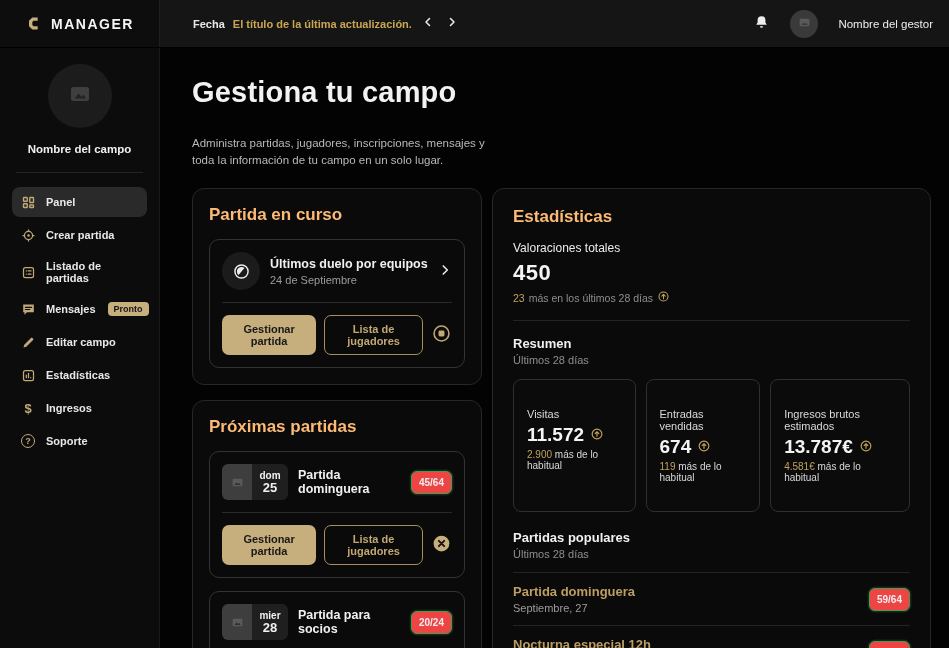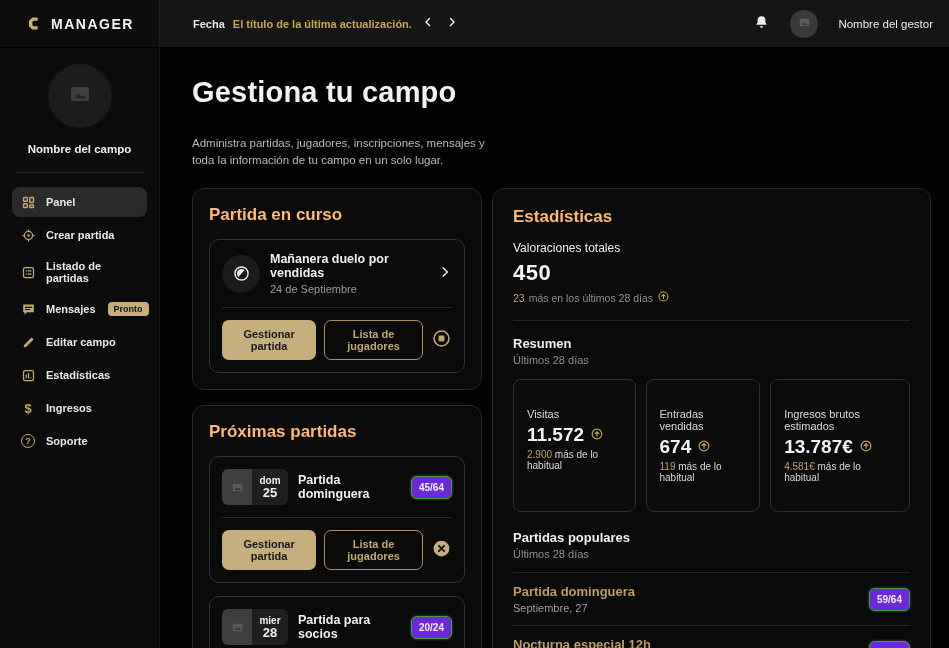--- a/index.html
+++ b/index.html
@@ -53,21 +53,21 @@
   .btn-row { display:flex; align-items:center; gap:8px; }
   .btn-primary { background:#C6AE7D; color:#181818; font-size:11px; font-weight:bold; padding:8px 13px; border-radius:7px; border:none; cursor:pointer; font-family:inherit; }
   .btn-outline { background:transparent; color:#C2A873; border:1.5px solid #A98F5F; font-size:11px; font-weight:bold; padding:7px 12px; border-radius:7px; cursor:pointer; font-family:inherit; }
   .icon-btn { margin-left:auto; background:none; border:none; cursor:pointer; display:flex; padding:0; }
 
   .date-box { display:flex; border-radius:6px; overflow:hidden; flex:0 0 auto; }
   .date-img { width:30px; height:36px; background:#3E3E3E; display:flex; align-items:center; justify-content:center; }
   .date-text { width:36px; background:#1F1F1F; display:flex; flex-direction:column; align-items:center; justify-content:center; padding:2px 3px; }
   .date-day { font-size:10px; font-weight:bold; color:#F0F0F0; line-height:1.1; }
   .date-num { font-size:13px; font-weight:bold; color:#F0F0F0; line-height:1.1; }
-  .cap-badge { margin-left:auto; border:1px solid #4C9A52; box-shadow:0 0 0 1.5px rgba(76,154,82,.22); border-radius:6px; padding:5px 7px; font-size:10px; font-weight:bold; color:#F0F0F0; background:#6d28d9; }
+  .cap-badge { margin-left:auto; border:1px solid #4C9A52; box-shadow:0 0 0 1.5px rgba(76,154,82,.22); border-radius:6px; padding:5px 7px; font-size:10px; font-weight:bold; color:#F0F0F0; background:#ef4444; }
   .card-link { display:block; width:100%; text-align:center; color:#B89B5E; font-size:11.5px; font-weight:bold; padding:12px 0 2px; background:none; border:none; cursor:pointer; font-family:inherit; }
 
   
   .stats-card { flex:1; padding:18px 20px; }
   .stats-label { font-size:12px; color:#EDEDED; margin-bottom:5px; }
   .stats-value { font-size:22px; font-weight:bold; letter-spacing:0.5px; color:#F4F4F4; }
   .delta-line { font-size:10.5px; color:#8E8E8E; display:flex; align-items:center; gap:4px; margin-top:4px; }
   .gold { color:#C0A25C; }
   .divider { height:1px; background:#242424; margin:15px 0; }
   .section-title { font-size:13px; font-weight:bold; color:#F0F0F0; }
@@ -219,21 +219,21 @@
             <div class="card-title">Partida en curso</div>
             <div class="match-card">
               <div class="match-row">
                 <div class="match-icon">
                   <svg width="19" height="19" viewBox="0 0 24 24">
                       <circle cx="12" cy="12" r="8.3" stroke="#EDEDED" stroke-width="1.8" fill="none"></circle>
                       <path d="M12 6.2 a5.8 5.8 0 0 0 0 11.6 z" fill="#EDEDED" transform="rotate(40 12 12)"></path>
                     </svg>
                 </div>
                 <div>
-                  <div class="match-name">Mañanera duelo por vendidas</div>
+                  <div class="match-name">Últimos duelo por equipos</div>
                   <div class="match-date">24 de Septiembre</div>
                 </div>
                 <button class="row-chevron">
                   <span><svg width="14" height="14" viewBox="0 0 24 24" fill="none" stroke="#EDEDED" stroke-width="2.6" stroke-linecap="round" stroke-linejoin="round">
                         <path d="M9 5 L16 12 L9 19"></path>
                       </svg></span>
                 </button>
               </div>
               <div class="match-divider"></div>
               <div class="btn-row">

